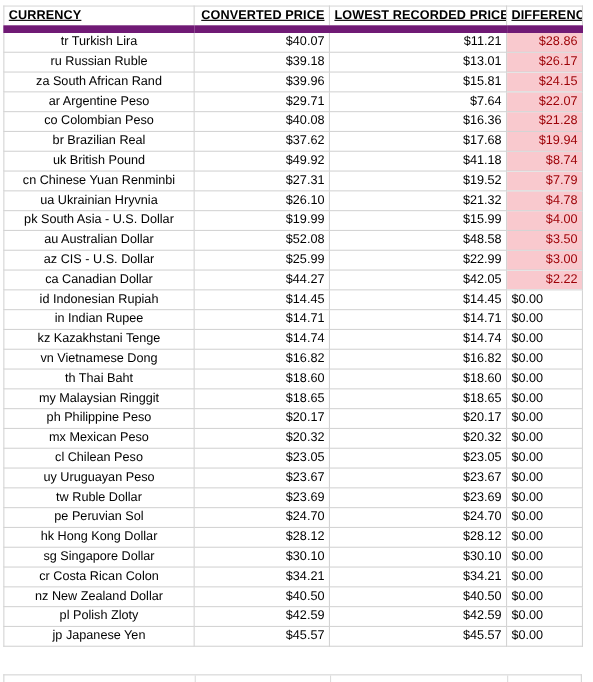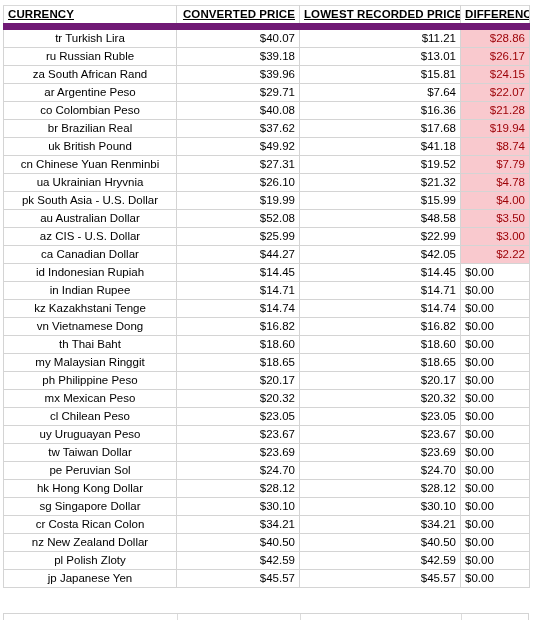--- a/index.html
+++ b/index.html
@@ -263,21 +263,21 @@
           <td class="num">$23.05</td>
           <td class="flag-zero">$0.00</td>
         </tr>
         <tr>
           <td class="name">uy Uruguayan Peso</td>
           <td class="num">$23.67</td>
           <td class="num">$23.67</td>
           <td class="flag-zero">$0.00</td>
         </tr>
         <tr>
-          <td class="name">tw Taiwan Dollar</td>
+          <td class="name">tw Ruble Dollar</td>
           <td class="num">$23.69</td>
           <td class="num">$23.69</td>
           <td class="flag-zero">$0.00</td>
         </tr>
         <tr>
           <td class="name">pe Peruvian Sol</td>
           <td class="num">$24.70</td>
           <td class="num">$24.70</td>
           <td class="flag-zero">$0.00</td>
         </tr>

